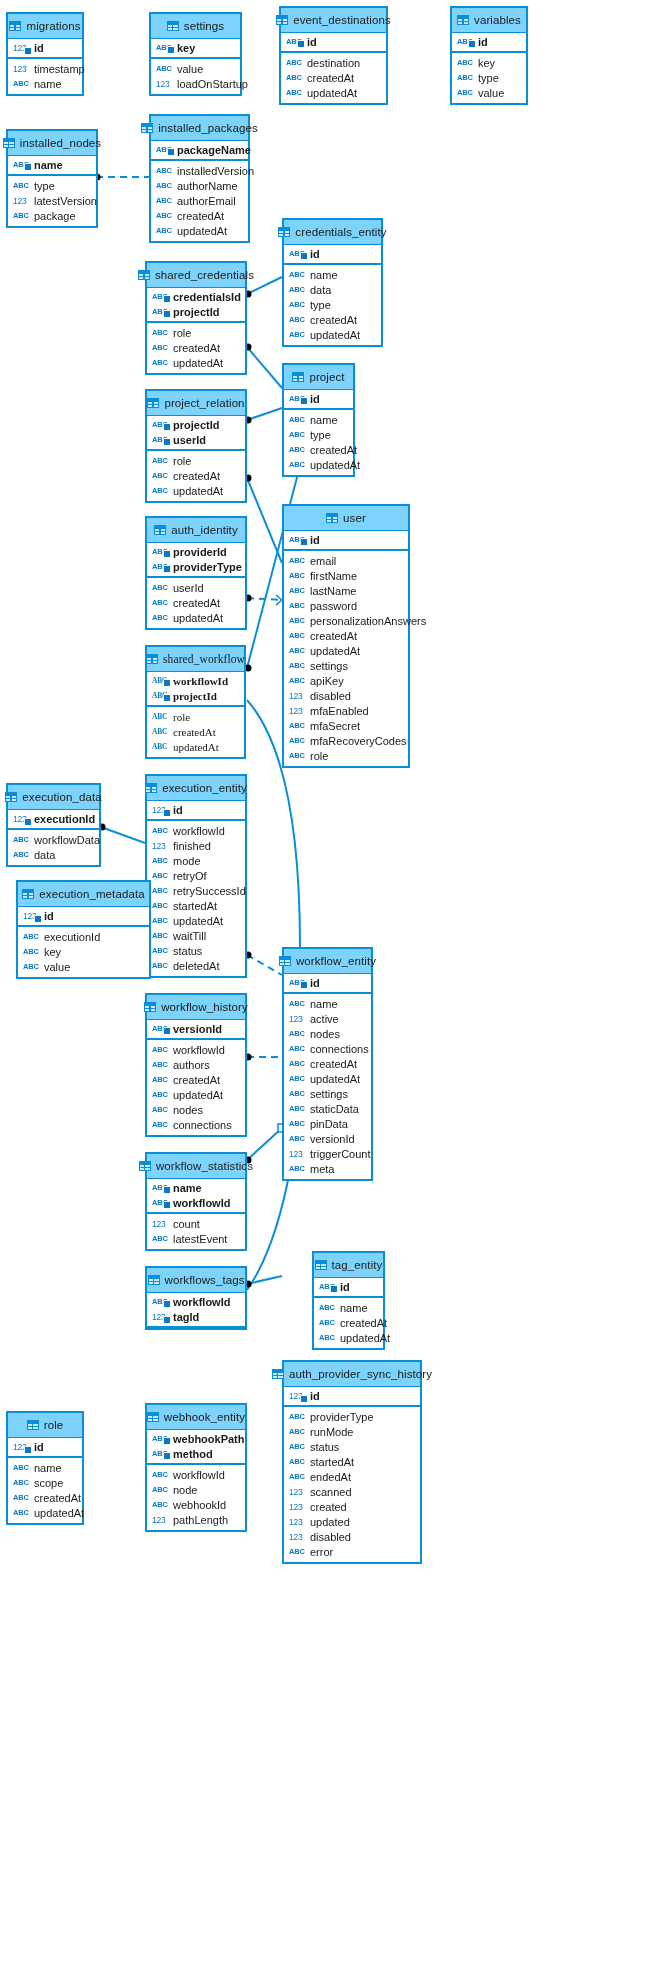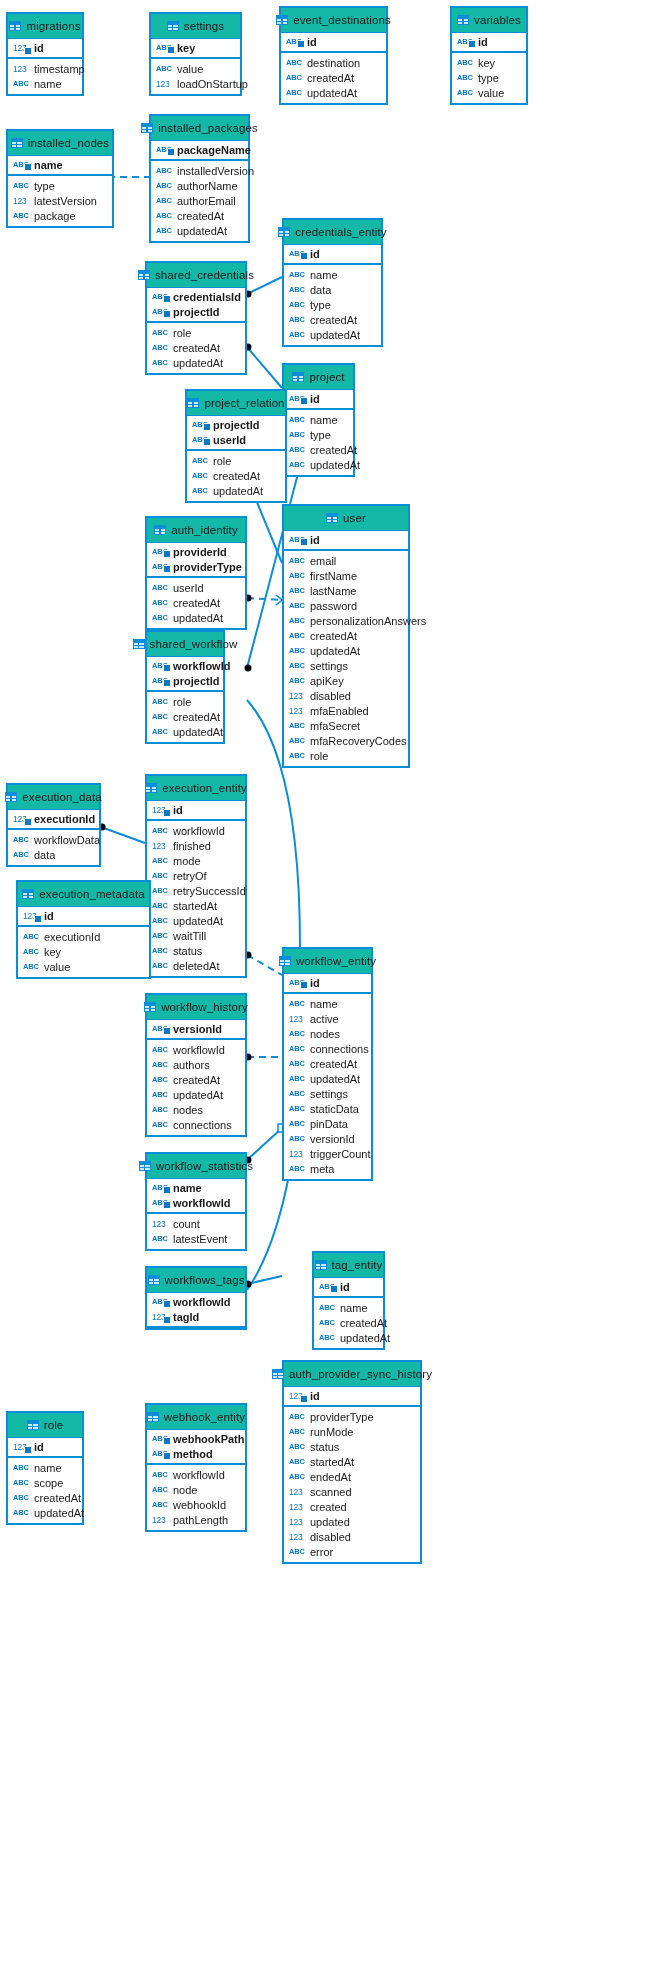--- a/index.html
+++ b/index.html
@@ -1,20 +1,20 @@
 <!DOCTYPE html>
 <html><head>
 <meta charset="utf-8">
 <style>
   html,body{margin:0;padding:0;background:#ffffff;}
   body{font-family:"Liberation Sans",sans-serif;}
   #canvas{position:relative;width:651px;height:1961px;overflow:hidden;background:#fff;}
   svg.links{position:absolute;left:0;top:0;width:651px;height:1961px;pointer-events:none;}
   .tbl{position:absolute;border:2px solid #0a8ed9;background:#ffffff;box-sizing:border-box;}
-  .thead{background:#14b8a6;border-bottom:1px solid #0a8ed9;height:20px;display:flex;align-items:center;
+  .thead{background:#7dd3fc;border-bottom:1px solid #0a8ed9;height:20px;display:flex;align-items:center;
          justify-content:center;gap:5px;padding:12px 6px;box-sizing:border-box;}
   .tname{font-size:11.5px;color:#1a1a1a;white-space:nowrap;letter-spacing:.1px;}
   .pkgrp{border-bottom:2px solid #0a8ed9;padding:1px 0 2px 0;}
   .cols{padding:2px 0 3px 0;}
   .col{display:flex;align-items:center;gap:4px;height:15px;padding:0 5px;box-sizing:border-box;white-space:nowrap;}
   .cn{font-size:11px;color:#1a1a1a;}
   .col.pk .cn{font-weight:bold;}
   .ty{font-size:7.5px;font-weight:bold;color:#0a78c2;letter-spacing:-.2px;min-width:17px;display:inline-block;}
   .ty.num{font-size:8.5px;font-weight:normal;color:#0a78c2;}
   .keyi{position:relative;display:inline-block;}
@@ -191,21 +191,21 @@
         <div class="col">
           <span class="ty">ABC</span>
           <span class="cn">type</span>
         </div>
         <div class="col">
           <span class="ty">ABC</span>
           <span class="cn">value</span>
         </div>
       </div>
     </div>
-    <div class="tbl" style="left: 6px; top: 129px; width: 108px;">
+    <div class="tbl" style="left: 6px; top: 129px; width: 92px;">
       <div class="thead">
         <span class="tico">
           <i class="b"></i>
           <i class="h"></i>
           <i class="v"></i>
           <i class="r"></i>
         </span>
         <span class="tname">installed_nodes</span>
       </div>
       <div class="pkgrp">
@@ -370,21 +370,21 @@
         <div class="col">
           <span class="ty">ABC</span>
           <span class="cn">createdAt</span>
         </div>
         <div class="col">
           <span class="ty">ABC</span>
           <span class="cn">updatedAt</span>
         </div>
       </div>
     </div>
-    <div class="tbl" style="left: 145px; top: 389px; width: 102px; margin-left: 40px;">
+    <div class="tbl" style="left: 145px; top: 389px; width: 102px;">
       <div class="thead">
         <span class="tico">
           <i class="b"></i>
           <i class="h"></i>
           <i class="v"></i>
           <i class="r"></i>
         </span>
         <span class="tname">project_relation</span>
       </div>
       <div class="pkgrp">
@@ -515,21 +515,21 @@
         <div class="col">
           <span class="ty">ABC</span>
           <span class="cn">createdAt</span>
         </div>
         <div class="col">
           <span class="ty">ABC</span>
           <span class="cn">updatedAt</span>
         </div>
       </div>
     </div>
-    <div class="tbl" style="left: 145px; top: 630px; width: 80px;">
+    <div class="tbl" style="left: 145px; top: 645px; width: 101px; font-family: Liberation Serif, serif;">
       <div class="thead">
         <span class="tico">
           <i class="b"></i>
           <i class="h"></i>
           <i class="v"></i>
           <i class="r"></i>
         </span>
         <span class="tname">shared_workflow</span>
       </div>
       <div class="pkgrp">

